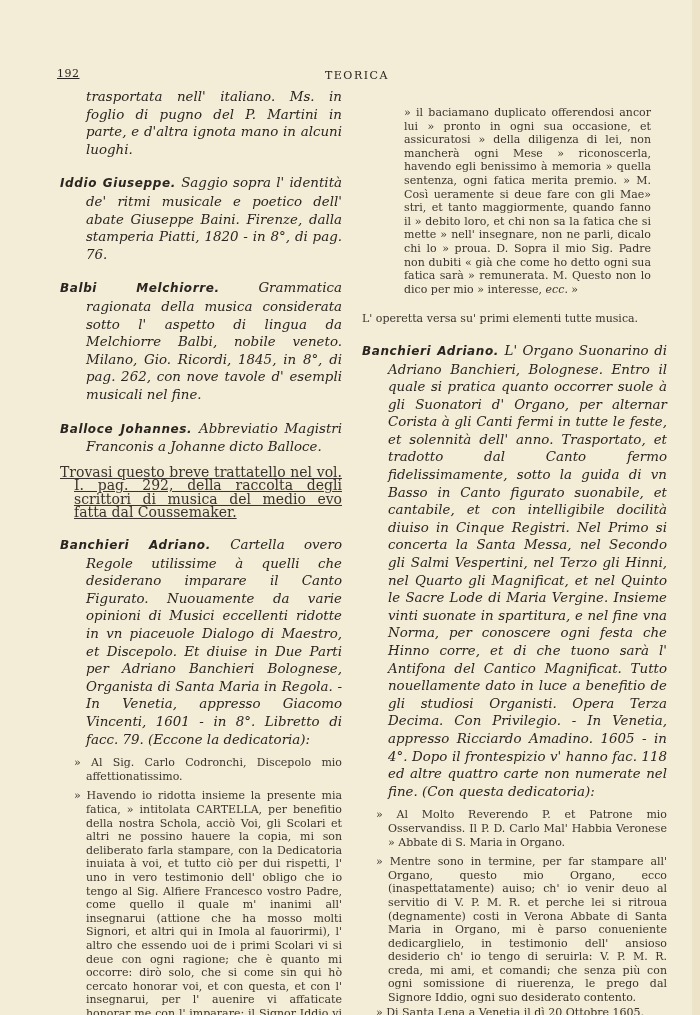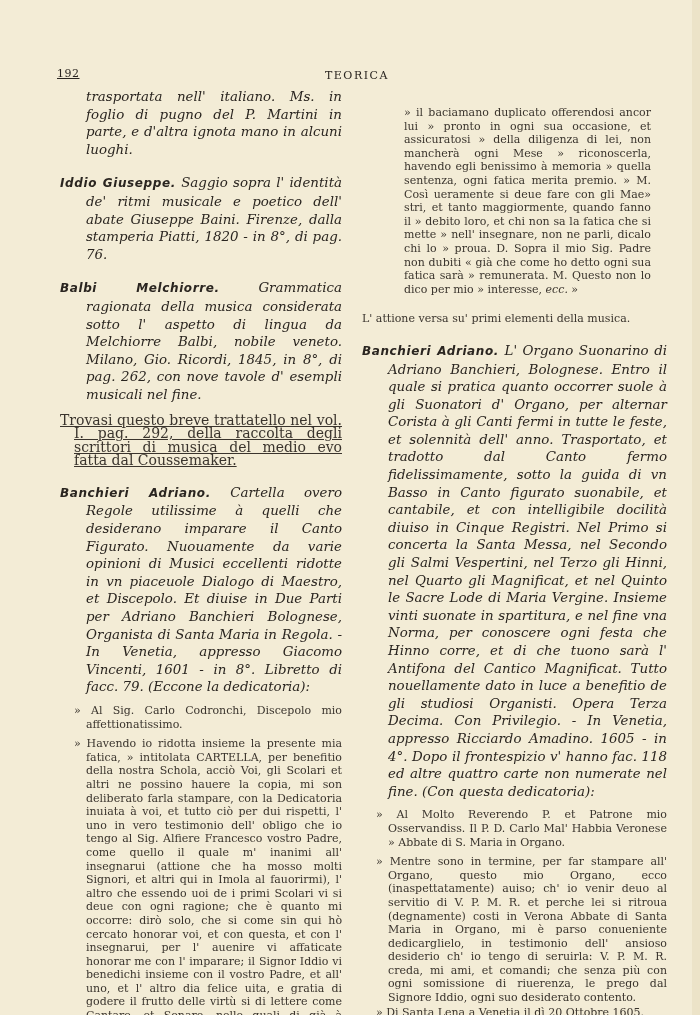--- a/index.html
+++ b/index.html
@@ -43,40 +43,43 @@
   <p class="entry cont">trasportata nell' italiano. Ms. in foglio di pugno del P. Martini in parte, e d'altra ignota mano in alcuni luoghi.</p>
 
   <p class="entry">
     <span class="head">Iddio Giuseppe.</span><span> Saggio sopra l' identità de' ritmi musicale e poetico dell' abate Giuseppe Baini. Firenze, dalla stamperia Piatti, 1820 - in 8°, di pag. 76.</span>
   </p>
 
   <p class="entry">
     <span class="head">Balbi Melchiorre.</span><span> Grammatica ragionata della musica considerata sotto l' aspetto di lingua da Melchiorre Balbi, nobile veneto. Milano, Gio. Ricordi, 1845, in 8°, di pag. 262, con nove tavole d' esempli musicali nel fine.</span>
   </p>
 
+  <p class="entry">
+    <span class="head">Balloce Johannes.</span><span> Abbreviatio Magistri Franconis a Johanne dicto Balloce.</span>
+  </p>
   <p class="note">Trovasi questo breve trattatello nel vol. I. pag. 292, della raccolta degli scrittori di musica del medio evo fatta dal Coussemaker.</p>
 
   <p class="entry" style="margin-bottom:8px">
     <span class="head">Banchieri Adriano.</span><span> Cartella overo Regole utilissime à quelli che desiderano imparare il Canto Figurato. Nuouamente da varie opinioni di Musici eccellenti ridotte in vn piaceuole Dialogo di Maestro, et Discepolo. Et diuise in Due Parti per Adriano Banchieri Bolognese, Organista di Santa Maria in Regola. - In Venetia, appresso Giacomo Vincenti, 1601 - in 8°. Libretto di facc. 79. (Eccone la dedicatoria):</span>
   </p>
 
   <div class="quote">
     <p class="q-para">» Al Sig. Carlo Codronchi, Discepolo mio affettionatissimo.</p>
     <p class="q-para small-gap">» Havendo io ridotta insieme la presente mia fatica, » intitolata CARTELLA, per benefitio della nostra Schola, acciò Voi, gli Scolari et altri ne possino hauere la copia, mi son deliberato farla stampare, con la Dedicatoria inuiata à voi, et tutto ciò per dui rispetti, l' uno in vero testimonio dell' obligo che io tengo al Sig. Alfiere Francesco vostro Padre, come quello il quale m' inanimi all' insegnarui (attione che ha mosso molti Signori, et altri qui in Imola al fauorirmi), l' altro che essendo uoi de i primi Scolari vi si deue con ogni ragione; che è quanto mi occorre: dirò solo, che si come sin qui hò cercato honorar voi, et con questa, et con l' insegnarui, per l' auenire vi affaticate honorar me con l' imparare; il Signor Iddio vi benedichi insieme con il vostro Padre, et all' uno, et l' altro dia felice uita, e gratia di godere il frutto delle virtù si di lettere come Cantare, et Sonare, nelle quali di già à sufficientia sete introdotto.</p>
 
   </div>
 
 </div>
 
 <div class="col col-right">
 
   <div class="quote">
     <p class="q-cont"><span>» il baciamano duplicato offerendosi ancor lui » pronto in ogni sua occasione, et assicuratosi » della diligenza di lei, non mancherà ogni Mese » riconoscerla, havendo egli benissimo à memoria » quella sentenza, ogni fatica merita premio. » M. Così ueramente si deue fare con gli Mae» stri, et tanto maggiormente, quando fanno il » debito loro, et chi non sa la fatica che si mette » nell' insegnare, non ne parli, dicalo chi lo » proua. D. Sopra il mio Sig. Padre non dubiti « già che come ho detto ogni sua fatica sarà » remunerata. M. Questo non lo dico per mio » interesse,</span> <span class="italic">ecc.</span><span> »</span></p>
   </div>
-  <p class="close-note" style="margin-top:0">L' attione versa su' primi elementi della musica.</p>
+  <p class="close-note" style="margin-top:0">L' operetta versa su' primi elementi tutte musica.</p>
 
   <p class="entry" style="margin-bottom:8px">
     <span class="head">Banchieri Adriano.</span><span> L' Organo Suonarino di Adriano Banchieri, Bolognese. Entro il quale si pratica quanto occorrer suole à gli Suonatori d' Organo, per alternar Corista à gli Canti fermi in tutte le feste, et solennità dell' anno. Trasportato, et tradotto dal Canto fermo fidelissimamente, sotto la guida di vn Basso in Canto figurato suonabile, et cantabile, et con intelligibile docilità diuiso in Cinque Registri. Nel Primo si concerta la Santa Messa, nel Secondo gli Salmi Vespertini, nel Terzo gli Hinni, nel Quarto gli Magnificat, et nel Quinto le Sacre Lode di Maria Vergine. Insieme vinti suonate in spartitura, e nel fine vna Norma, per conoscere ogni festa che Hinno corre, et di che tuono sarà l' Antifona del Cantico Magnificat. Tutto nouellamente dato in luce a benefitio de gli studiosi Organisti. Opera Terza Decima. Con Privilegio. - In Venetia, appresso Ricciardo Amadino. 1605 - in 4°. Dopo il frontespizio v' hanno fac. 118 ed altre quattro carte non numerate nel fine. (Con questa dedicatoria):</span>
   </p>
 
   <div class="quote">
     <p class="q-para">» Al Molto Reverendo P. et Patrone mio Osservandiss. Il P. D. Carlo Mal' Habbia Veronese » Abbate di S. Maria in Organo.</p>
     <p class="q-para small-gap">» Mentre sono in termine, per far stampare all' Organo, questo mio Organo, ecco (inaspettatamente) auiso; ch' io venir deuo al servitio di V. P. M. R. et perche lei si ritroua (degnamente) costi in Verona Abbate di Santa Maria in Organo, mi è parso conueniente dedicarglielo, in testimonio dell' ansioso desiderio ch' io tengo di seruirla: V. P. M. R. creda, mi ami, et comandi; che senza più con ogni somissione di riuerenza, le prego dal Signore Iddio, ogni suo desiderato contento.</p>
     <p class="q-para small-gap" style="margin-bottom:0">» Di Santa Lena a Venetia il dì 20 Ottobre 1605.</p>
     <p class="q-para">» Di V. P. M. R.</p>

